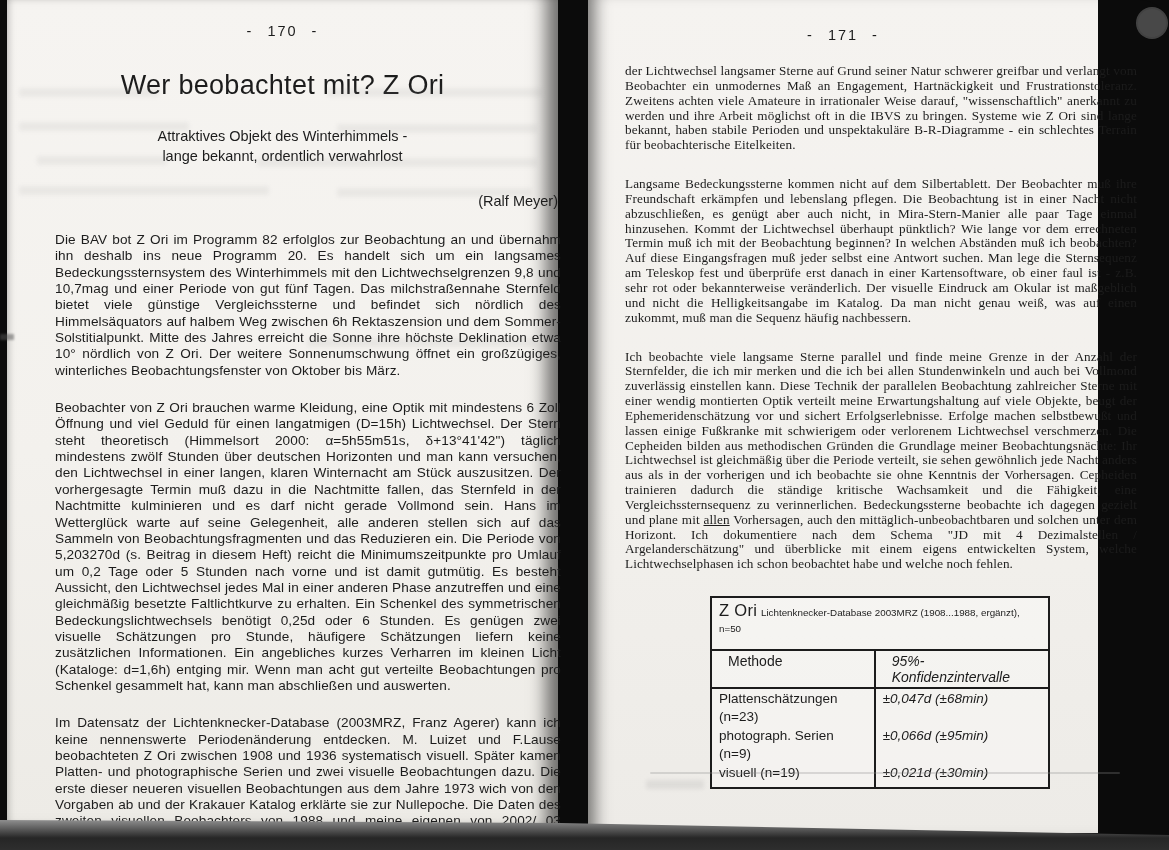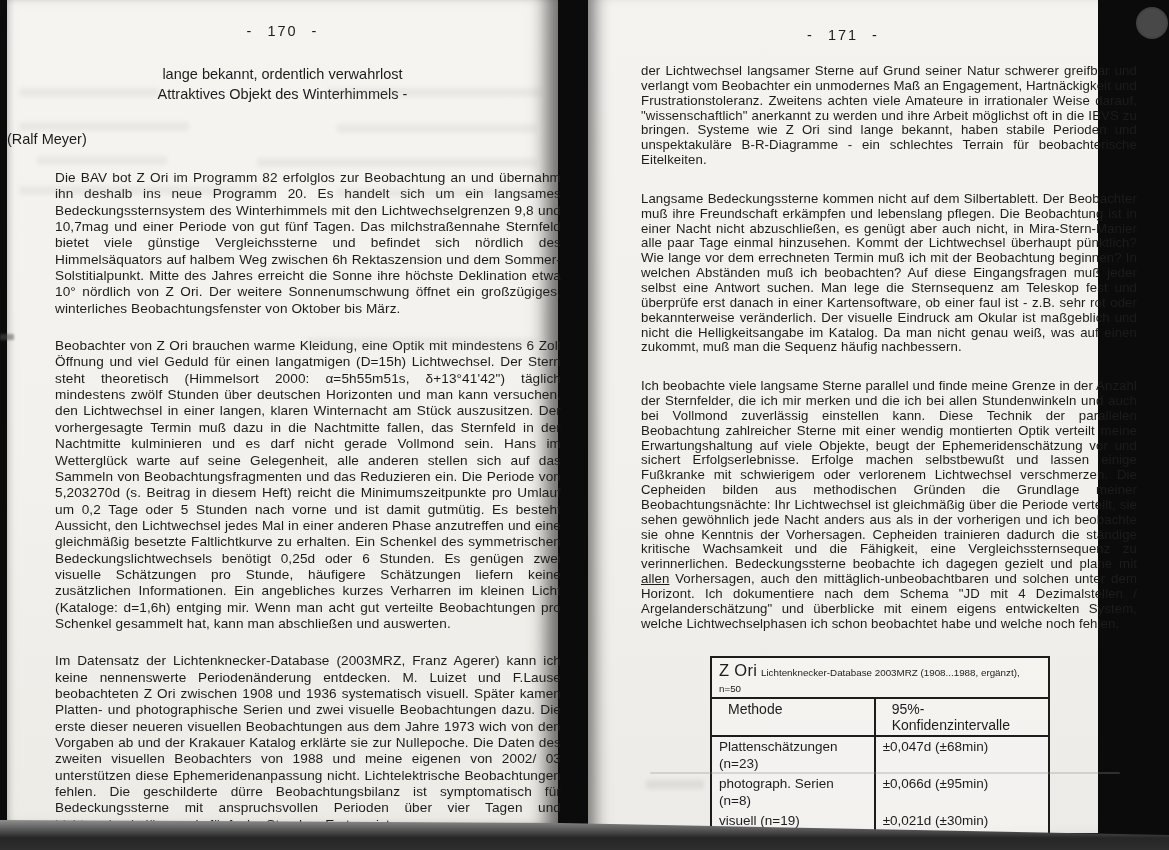--- a/index.html
+++ b/index.html
@@ -38,47 +38,47 @@
   .ghost{position:absolute;background:#8d8d8d;opacity:.11;filter:blur(2px);height:9px;border-radius:2px;}
   .ghost.line{height:2px;opacity:.28;filter:blur(.6px);}
 
   
   .pagenum{text-align:center;font-size:14.5px;letter-spacing:2px;word-spacing:8px;}
   .lp .pagenum{padding-top:23px;}
   .rp .pagenum{padding-top:27px;}
 
   .lp-title{margin-top:31px;text-align:center;font-size:27px;letter-spacing:.3px;}
   .lp-subtitle{margin-top:25px;text-align:center;font-size:14.5px;line-height:20px;}
-  .lp-author{margin-top:27px;text-align:left;font-size:14.5px;}
+  .lp-author{margin-top:27px;text-align:right;font-size:14.5px;}
 
   .lp-body{margin:23px 0 0 32px;width:522px;}
   .lp-body p{
     margin:0 0 21px 16px;font-size:13.6px;line-height:16.35px;
     text-align:justify;letter-spacing:.1px;
   }
 
   .rp-body{margin:21px 0 0 37px;width:512px;}
   .rp-body p{
-    margin:0 0 24px 16px;font-size:13.2px;line-height:14.85px;
-    text-align:justify;letter-spacing:.1px;
+    margin:0 0 24px 0;font-size:13.2px;line-height:14.85px;
+    text-align:justify;letter-spacing:.1px;font-family:Liberation Serif, serif;
   }
   .underlined{text-decoration:underline;}
   .rp-callout{margin-bottom:12px;text-align:left;}
 
   
   .lk-table{
     margin-left:85px;border-collapse:collapse;width:340px;
     border:2px solid #1c1c1c;background:rgba(255,255,255,.35);
   }
   .lk-table td{padding:1px 7px;font-size:13.5px;vertical-align:top;}
-  .lk-table .title-cell{border-bottom:2px solid #1c1c1c;padding:3px 7px 2px 7px;}
+  .lk-table .title-cell{border-bottom:2px solid #1c1c1c;padding:3px 7px 14px 7px;}
   .lk-title-main{font-size:16.5px;letter-spacing:.3px;}
   .lk-title-sub{font-size:9.8px;}
   .lk-table .hdr td{border-bottom:2px solid #1c1c1c;font-size:14px;padding:2px 16px;}
-  .lk-table .col2{border-left:2px solid #1c1c1c;}
+  .lk-table .col2{border-left:2px solid #1c1c1c;font-style:italic;}
   .lk-table .body-row td{line-height:17.5px;border-bottom:none;}
   .lk-table .body-row:first-of-type td{padding-top:4px;}
   .lk-table .body-row:last-of-type td{padding-bottom:5px;}
 </style>
 </head>
 <body>
 
 <div class="scan">
 
   <div class="page page-left lp">
@@ -87,23 +87,24 @@
     <div class="ghost" style="top:88px;left:320px;width:215px;"></div>
     <div class="ghost" style="top:122px;left:12px;width:170px;"></div>
     <div class="ghost" style="top:124px;left:330px;width:200px;"></div>
     <div class="ghost" style="top:156px;left:30px;width:130px;"></div>
     <div class="ghost" style="top:158px;left:250px;width:280px;"></div>
     <div class="ghost" style="top:186px;left:12px;width:250px;"></div>
     <div class="ghost" style="top:188px;left:330px;width:195px;"></div>
     <div class="ghost" style="top:338px;left:300px;width:230px;"></div>
 
     <div class="pagenum">- 170 -</div>
+    <div class="lp-title">Wer beobachtet mit? Z Ori</div>
     <div class="lp-subtitle">
+      <div>Attraktives Objekt des Winterhimmels -</div>
       <div>lange bekannt, ordentlich verwahrlost</div>
-      <div>Attraktives Objekt des Winterhimmels -</div>
     </div>
     <div class="lp-author">(Ralf Meyer)</div>
 
     <div class="lp-body">
       <p>Die BAV bot Z Ori im Programm 82 erfolglos zur Beobachtung an und übernahm ihn deshalb ins neue Programm 20. Es handelt sich um ein langsames Bedeckungssternsystem des Winterhimmels mit den Lichtwechselgrenzen 9,8 und 10,7mag und einer Periode von gut fünf Tagen. Das milchstraßennahe Sternfeld bietet viele günstige Vergleichssterne und befindet sich nördlich des Himmelsäquators auf halbem Weg zwischen 6h Rektaszension und dem Sommer-Solstitialpunkt. Mitte des Jahres erreicht die Sonne ihre höchste Deklination etwa 10° nördlich von Z Ori. Der weitere Sonnenumschwung öffnet ein großzügiges, winterliches Beobachtungsfenster von Oktober bis März.</p>
       <p>Beobachter von Z Ori brauchen warme Kleidung, eine Optik mit mindestens 6 Zoll Öffnung und viel Geduld für einen langatmigen (D=15h) Lichtwechsel. Der Stern steht theoretisch (Himmelsort 2000: α=5h55m51s, δ+13°41'42") täglich mindestens zwölf Stunden über deutschen Horizonten und man kann versuchen, den Lichtwechsel in einer langen, klaren Winternacht am Stück auszusitzen. Der vorhergesagte Termin muß dazu in die Nachtmitte fallen, das Sternfeld in der Nachtmitte kulminieren und es darf nicht gerade Vollmond sein. Hans im Wetterglück warte auf seine Gelegenheit, alle anderen stellen sich auf das Sammeln von Beobachtungsfragmenten und das Reduzieren ein. Die Periode von 5,203270d (s. Beitrag in diesem Heft) reicht die Minimumszeitpunkte pro Umlauf um 0,2 Tage oder 5 Stunden nach vorne und ist damit gutmütig. Es besteht Aussicht, den Lichtwechsel jedes Mal in einer anderen Phase anzutreffen und eine gleichmäßig besetzte Faltlichtkurve zu erhalten. Ein Schenkel des symmetrischen Bedeckungslichtwechsels benötigt 0,25d oder 6 Stunden. Es genügen zwei visuelle Schätzungen pro Stunde, häufigere Schätzungen liefern keine zusätzlichen Informationen. Ein angebliches kurzes Verharren im kleinen Licht (Kataloge: d=1,6h) entging mir. Wenn man acht gut verteilte Beobachtungen pro Schenkel gesammelt hat, kann man abschließen und auswerten.</p>
       <p>Im Datensatz der Lichtenknecker-Database (2003MRZ, Franz Agerer) kann ich keine nennenswerte Periodenänderung entdecken. M. Luizet und F.Lause beobachteten Z Ori zwischen 1908 und 1936 systematisch visuell. Später kamen Platten- und photographische Serien und zwei visuelle Beobachtungen dazu. Die erste dieser neueren visuellen Beobachtungen aus dem Jahre 1973 wich von den Vorgaben ab und der Krakauer Katalog erklärte sie zur Nullepoche. Die Daten des zweiten visuellen Beobachters von 1988 und meine eigenen von 2002/ 03 unterstützen diese Ephemeridenanpassung nicht. Lichtelektrische Beobachtungen fehlen. Die geschilderte dürre Beobachtungsbilanz ist symptomatisch für Bedeckungssterne mit anspruchsvollen Perioden über vier Tagen und Lichtwechseln länger als fünfzehn Stunden. Erstens ist</p>
     </div>
   </div>
 
@@ -127,21 +128,21 @@
           </tr>
           <tr class="hdr">
             <td>Methode</td>
             <td class="col2">95%-Konfidenzintervalle</td>
           </tr>
           <tr class="body-row">
             <td>Plattenschätzungen (n=23)</td>
             <td class="col2">±0,047d (±68min)</td>
           </tr>
           <tr class="body-row">
-            <td>photograph. Serien (n=8)</td>
+            <td>photograph. Serien (n=9)</td>
             <td class="col2">±0,066d (±95min)</td>
           </tr>
           <tr class="body-row">
             <td>visuell (n=19)</td>
             <td class="col2">±0,021d (±30min)</td>
           </tr>
 
         </tbody>
       </table>
 

